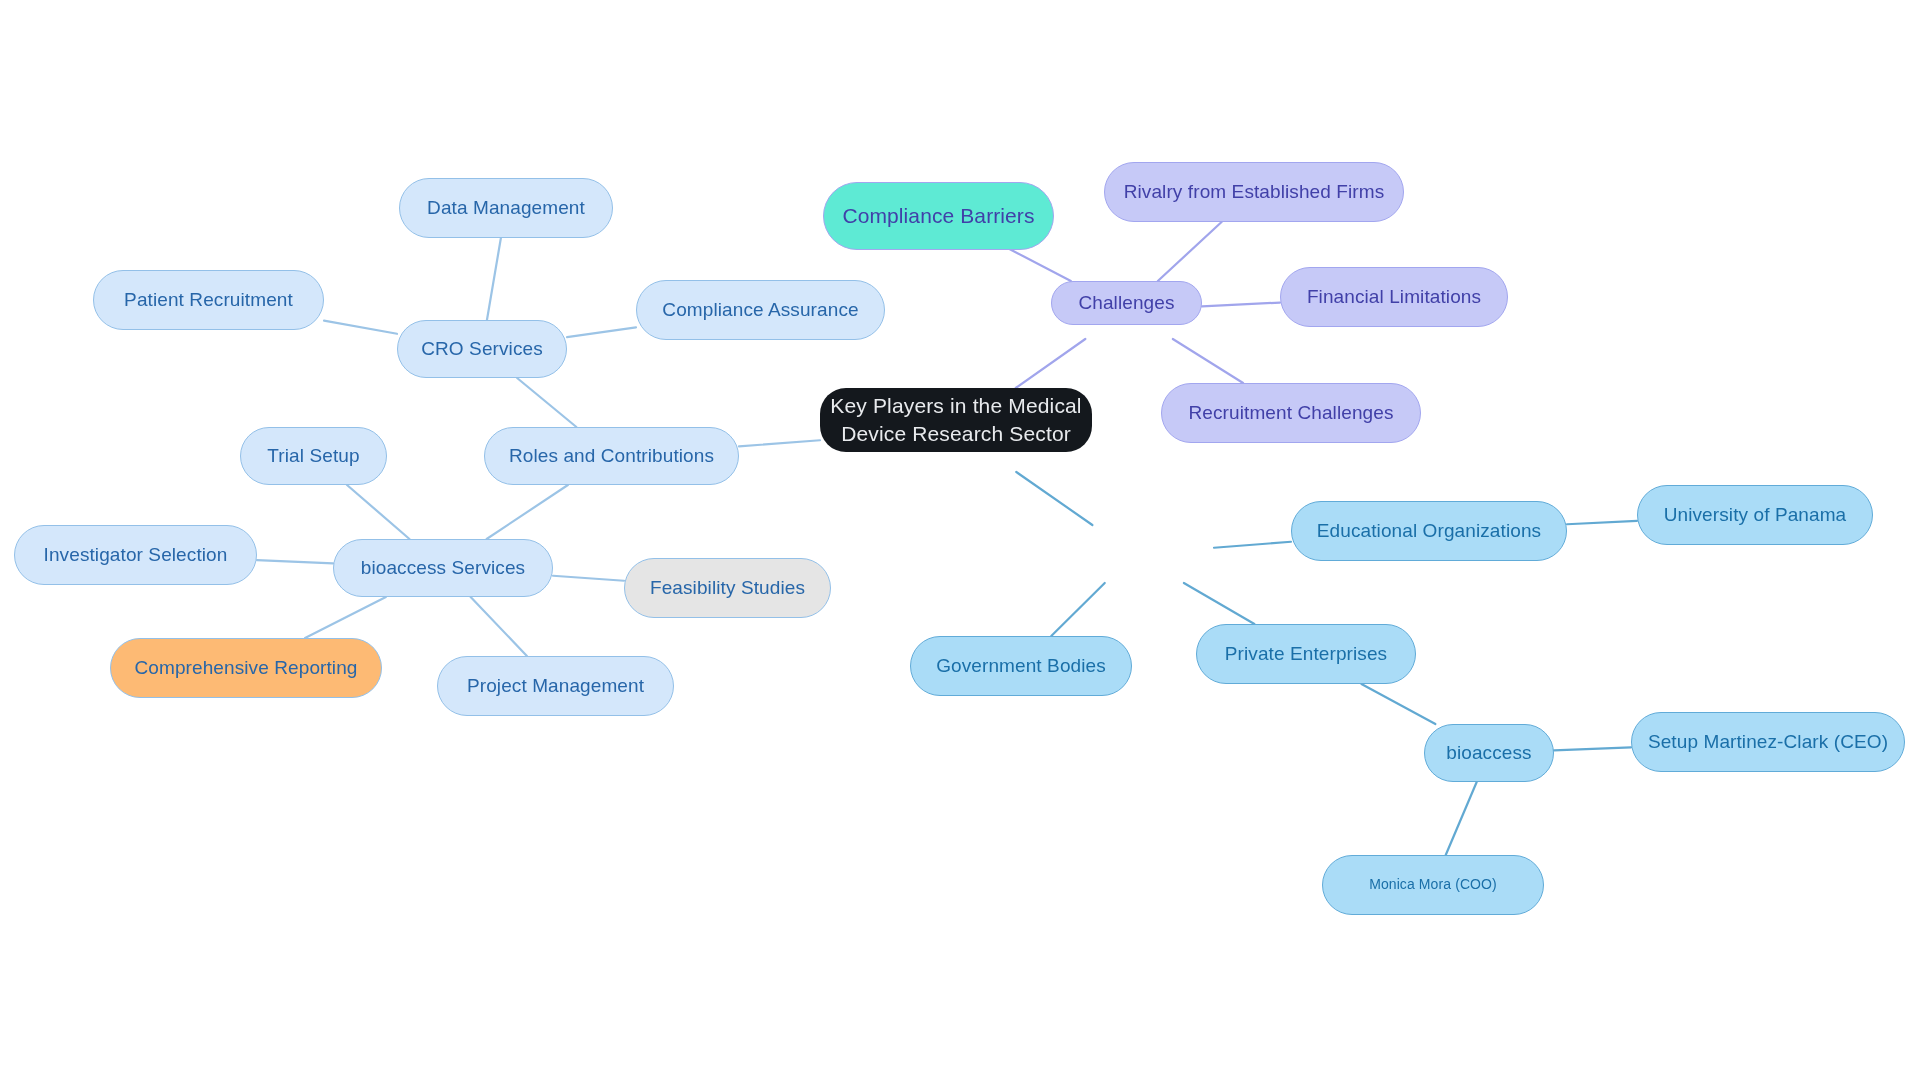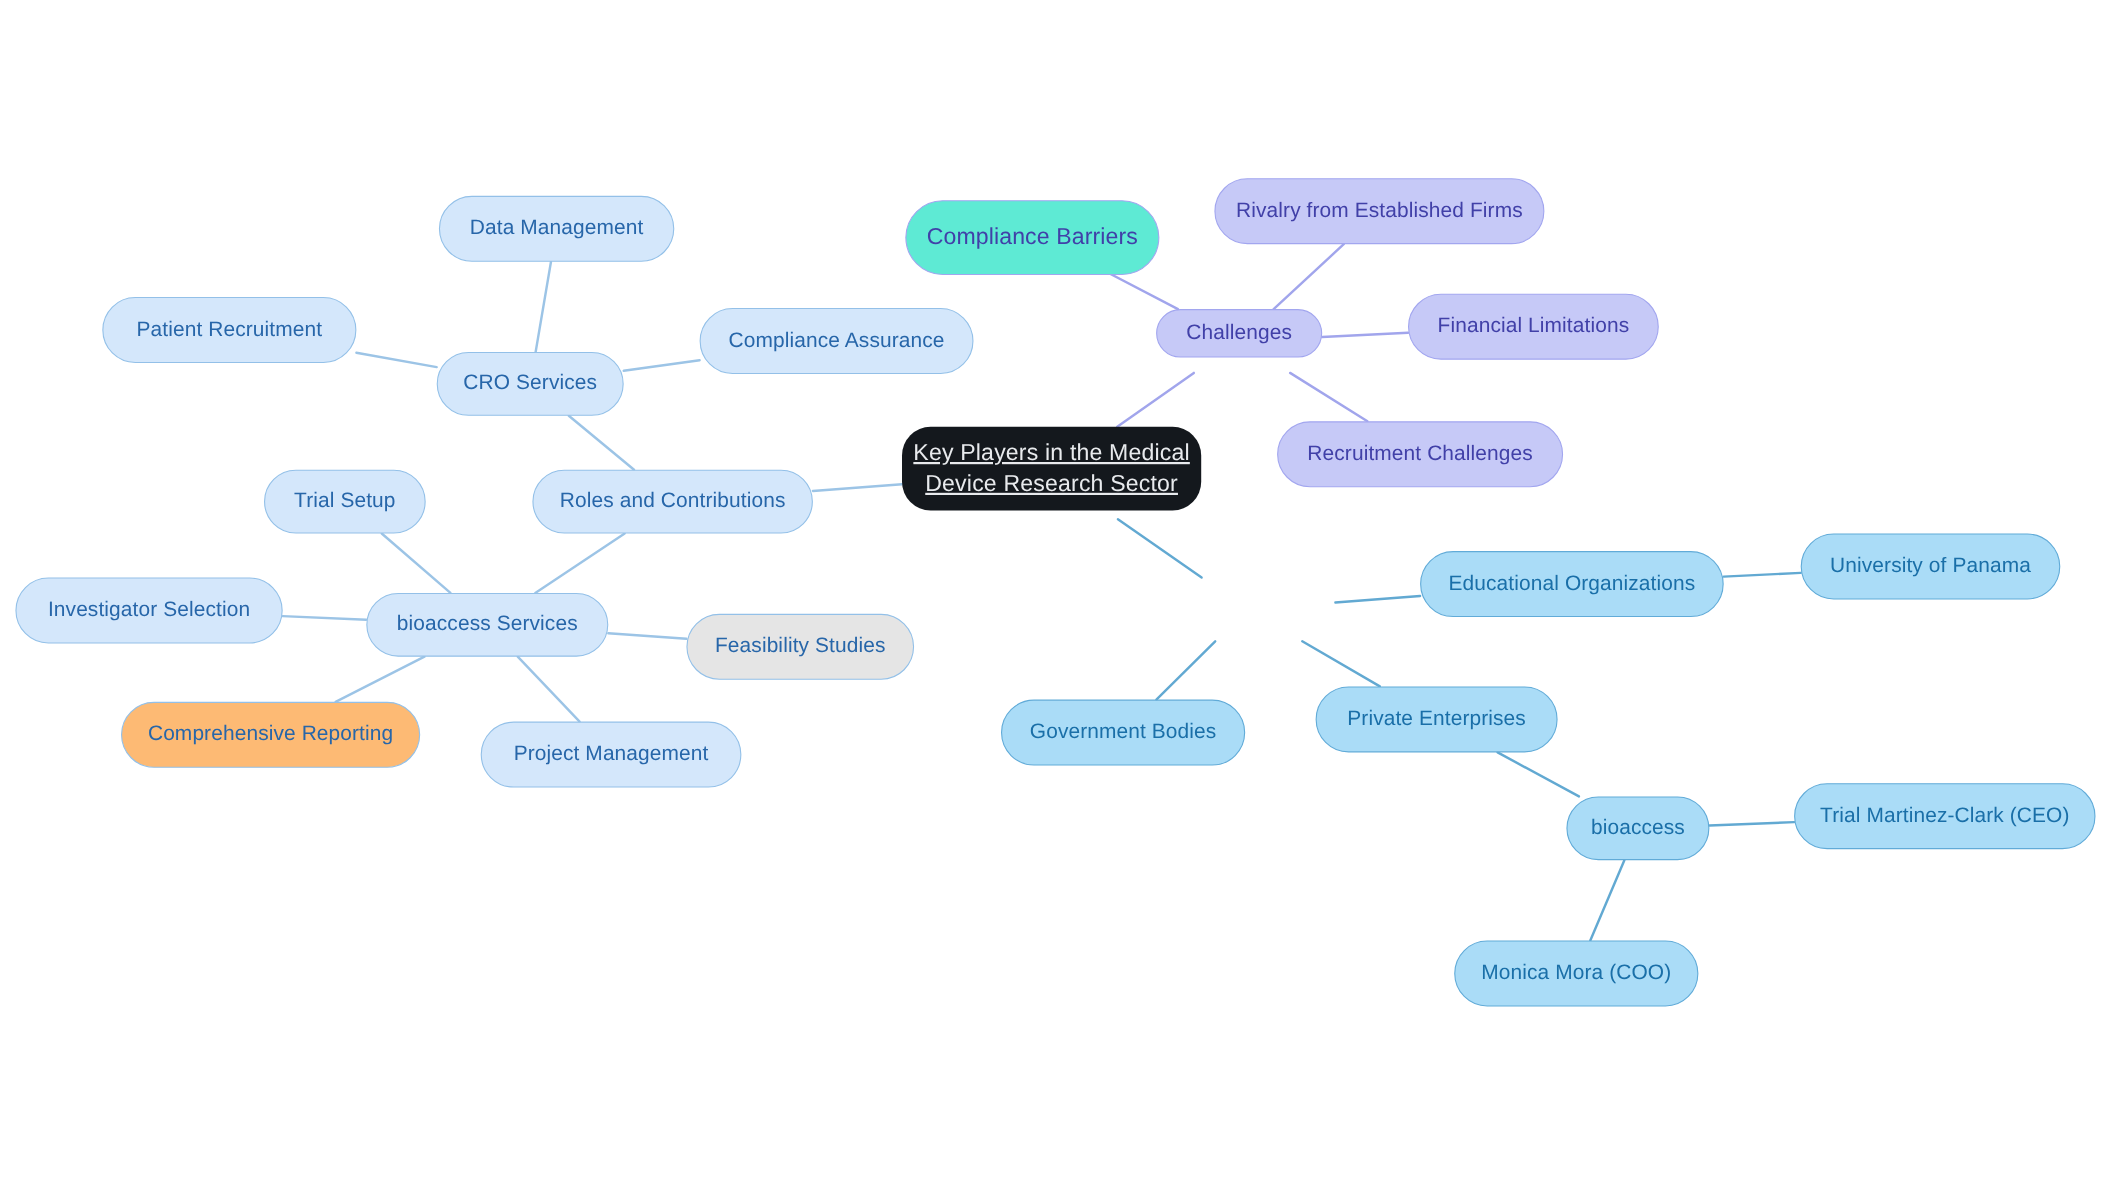--- a/index.html
+++ b/index.html
@@ -92,21 +92,21 @@
       <line x1="1016.2903225806451" y1="472" x2="1092.3709677419356" y2="525" stroke="#62a9d2" stroke-width="2.2" stroke-linecap="round"></line>
       <line x1="1214" y1="547.7627118644068" x2="1291" y2="541.7593220338983" stroke="#62a9d2" stroke-width="2.2" stroke-linecap="round"></line>
       <line x1="1567" y1="524.2269938650306" x2="1637" y2="520.7914110429448" stroke="#62a9d2" stroke-width="2.2" stroke-linecap="round"></line>
       <line x1="1104.7410714285713" y1="583" x2="1051.267857142857" y2="636" stroke="#62a9d2" stroke-width="2.2" stroke-linecap="round"></line>
       <line x1="1183.88" y1="583" x2="1254.4" y2="624" stroke="#62a9d2" stroke-width="2.2" stroke-linecap="round"></line>
       <line x1="1361.4545454545455" y1="684" x2="1435.3939393939395" y2="724" stroke="#62a9d2" stroke-width="2.2" stroke-linecap="round"></line>
       <line x1="1554" y1="750.4372759856631" x2="1631" y2="747.4014336917563" stroke="#62a9d2" stroke-width="2.2" stroke-linecap="round"></line>
       <line x1="1476.6969696969697" y1="782" x2="1445.7272727272727" y2="855" stroke="#62a9d2" stroke-width="2.2" stroke-linecap="round"></line>
     </svg>
 
-<div class="node root" style="left: 820px; top: 388px; width: 272px; height: 76px; font-size: 21px; background: rgb(20, 24, 29); color: rgb(232, 234, 237); text-decoration: underline;">Key Players in the Medical
+<div class="node root" style="left: 820px; top: 388px; width: 272px; height: 64px; font-size: 21px; background: rgb(20, 24, 29); color: rgb(232, 234, 237);">Key Players in the Medical
 Device Research Sector</div>
     <div class="node pal-lightblue" style="left: 484px; top: 427px; width: 255px; height: 58px; font-size: 19px; background: rgb(212, 231, 251); border-color: rgb(147, 192, 232); color: rgb(39, 102, 169);">Roles and Contributions</div>
     <div class="node pal-lightblue" style="left: 397px; top: 320px; width: 170px; height: 58px; font-size: 19px; background: rgb(212, 231, 251); border-color: rgb(147, 192, 232); color: rgb(39, 102, 169);">CRO Services</div>
     <div class="node pal-lightblue" style="left: 399px; top: 178px; width: 214px; height: 60px; font-size: 19px; background: rgb(212, 231, 251); border-color: rgb(147, 192, 232); color: rgb(39, 102, 169);">Data Management</div>
     <div class="node pal-lightblue" style="left: 93px; top: 270px; width: 231px; height: 60px; font-size: 19px; background: rgb(212, 231, 251); border-color: rgb(147, 192, 232); color: rgb(39, 102, 169);">Patient Recruitment</div>
     <div class="node pal-lightblue" style="left: 636px; top: 280px; width: 249px; height: 60px; font-size: 19px; background: rgb(212, 231, 251); border-color: rgb(147, 192, 232); color: rgb(39, 102, 169);">Compliance Assurance</div>
     <div class="node pal-lightblue" style="left: 333px; top: 539px; width: 220px; height: 58px; font-size: 19px; background: rgb(212, 231, 251); border-color: rgb(147, 192, 232); color: rgb(39, 102, 169);">bioaccess Services</div>
     <div class="node pal-lightblue" style="left: 240px; top: 427px; width: 147px; height: 58px; font-size: 19px; background: rgb(212, 231, 251); border-color: rgb(147, 192, 232); color: rgb(39, 102, 169);">Trial Setup</div>
     <div class="node pal-lightblue" style="left: 14px; top: 525px; width: 243px; height: 60px; font-size: 19px; background: rgb(212, 231, 251); border-color: rgb(147, 192, 232); color: rgb(39, 102, 169);">Investigator Selection</div>
     <div class="node pal-lightblue" style="left: 110px; top: 638px; width: 272px; height: 60px; font-size: 19px; background: #fdba74; border-color: rgb(147, 192, 232); color: rgb(39, 102, 169);">Comprehensive Reporting</div>
@@ -115,15 +115,15 @@
     <div class="node pal-purple" style="left: 1051px; top: 281px; width: 151px; height: 44px; font-size: 19px; background: rgb(198, 201, 247); border-color: rgb(162, 166, 239); color: rgb(65, 64, 168);">Challenges</div>
     <div class="node pal-purple" style="left: 823px; top: 182px; width: 231px; height: 68px; font-size: 21px; background: #5eead4; border-color: rgb(162, 166, 239); color: rgb(65, 64, 168);">Compliance Barriers</div>
     <div class="node pal-purple" style="left: 1104px; top: 162px; width: 300px; height: 60px; font-size: 19px; background: rgb(198, 201, 247); border-color: rgb(162, 166, 239); color: rgb(65, 64, 168);">Rivalry from Established Firms</div>
     <div class="node pal-purple" style="left: 1280px; top: 267px; width: 228px; height: 60px; font-size: 19px; background: rgb(198, 201, 247); border-color: rgb(162, 166, 239); color: rgb(65, 64, 168);">Financial Limitations</div>
     <div class="node pal-purple" style="left: 1161px; top: 383px; width: 260px; height: 60px; font-size: 19px; background: rgb(198, 201, 247); border-color: rgb(162, 166, 239); color: rgb(65, 64, 168);">Recruitment Challenges</div>
     <div class="node pal-deepblue" style="left: 1291px; top: 501px; width: 276px; height: 60px; font-size: 19px; background: rgb(170, 220, 247); border-color: rgb(97, 171, 216); color: rgb(26, 111, 168);">Educational Organizations</div>
     <div class="node pal-deepblue" style="left: 1637px; top: 485px; width: 236px; height: 60px; font-size: 19px; background: rgb(170, 220, 247); border-color: rgb(97, 171, 216); color: rgb(26, 111, 168);">University of Panama</div>
     <div class="node pal-deepblue" style="left: 910px; top: 636px; width: 222px; height: 60px; font-size: 19px; background: rgb(170, 220, 247); border-color: rgb(97, 171, 216); color: rgb(26, 111, 168);">Government Bodies</div>
     <div class="node pal-deepblue" style="left: 1196px; top: 624px; width: 220px; height: 60px; font-size: 19px; background: rgb(170, 220, 247); border-color: rgb(97, 171, 216); color: rgb(26, 111, 168);">Private Enterprises</div>
     <div class="node pal-deepblue" style="left: 1424px; top: 724px; width: 130px; height: 58px; font-size: 19px; background: rgb(170, 220, 247); border-color: rgb(97, 171, 216); color: rgb(26, 111, 168);">bioaccess</div>
-    <div class="node pal-deepblue" style="left: 1631px; top: 712px; width: 274px; height: 60px; font-size: 19px; background: rgb(170, 220, 247); border-color: rgb(97, 171, 216); color: rgb(26, 111, 168);">Trial Martinez-Clark (CEO)</div>
-    <div class="node pal-deepblue" style="left: 1322px; top: 855px; width: 222px; height: 60px; font-size: 19px; background: rgb(170, 220, 247); border-color: rgb(97, 171, 216); color: rgb(26, 111, 168);">Monica Mora (COO)</div>
+    <div class="node pal-deepblue" style="left: 1631px; top: 712px; width: 274px; height: 60px; font-size: 19px; background: rgb(170, 220, 247); border-color: rgb(97, 171, 216); color: rgb(26, 111, 168);">Setup Martinez-Clark (CEO)</div>
+    <div class="node pal-deepblue" style="left: 1322px; top: 855px; width: 222px; height: 60px; font-size: 14px; background: rgb(170, 220, 247); border-color: rgb(97, 171, 216); color: rgb(26, 111, 168);">Monica Mora (COO)</div>
   </div>
 
 </body></html>

